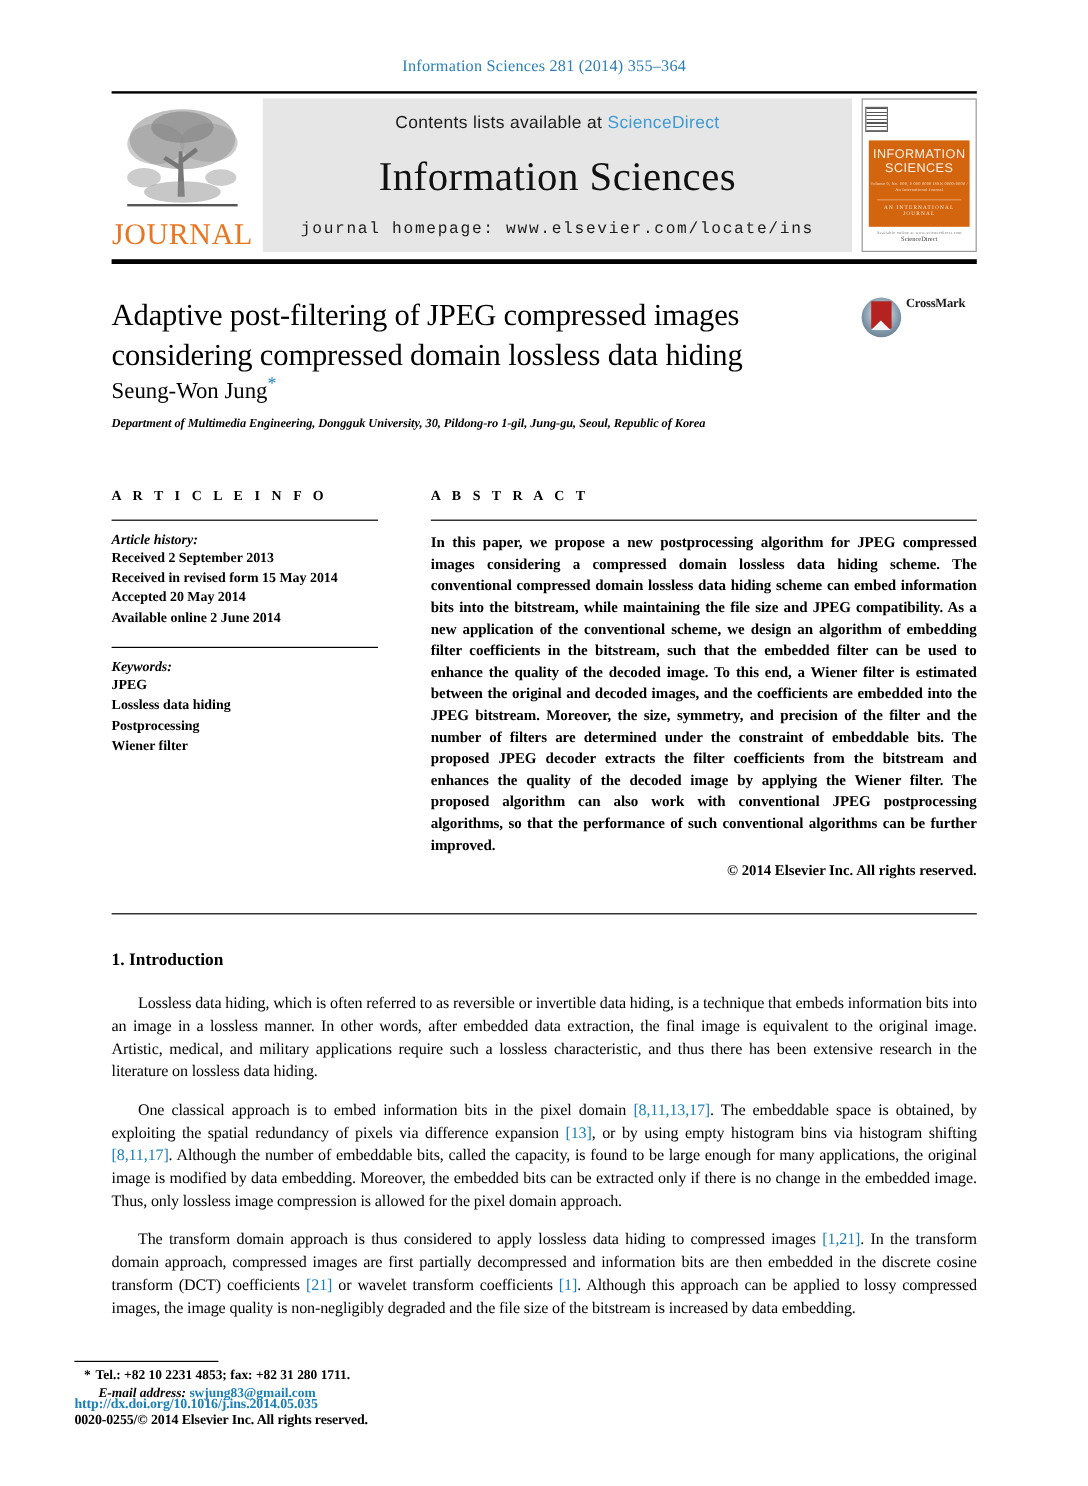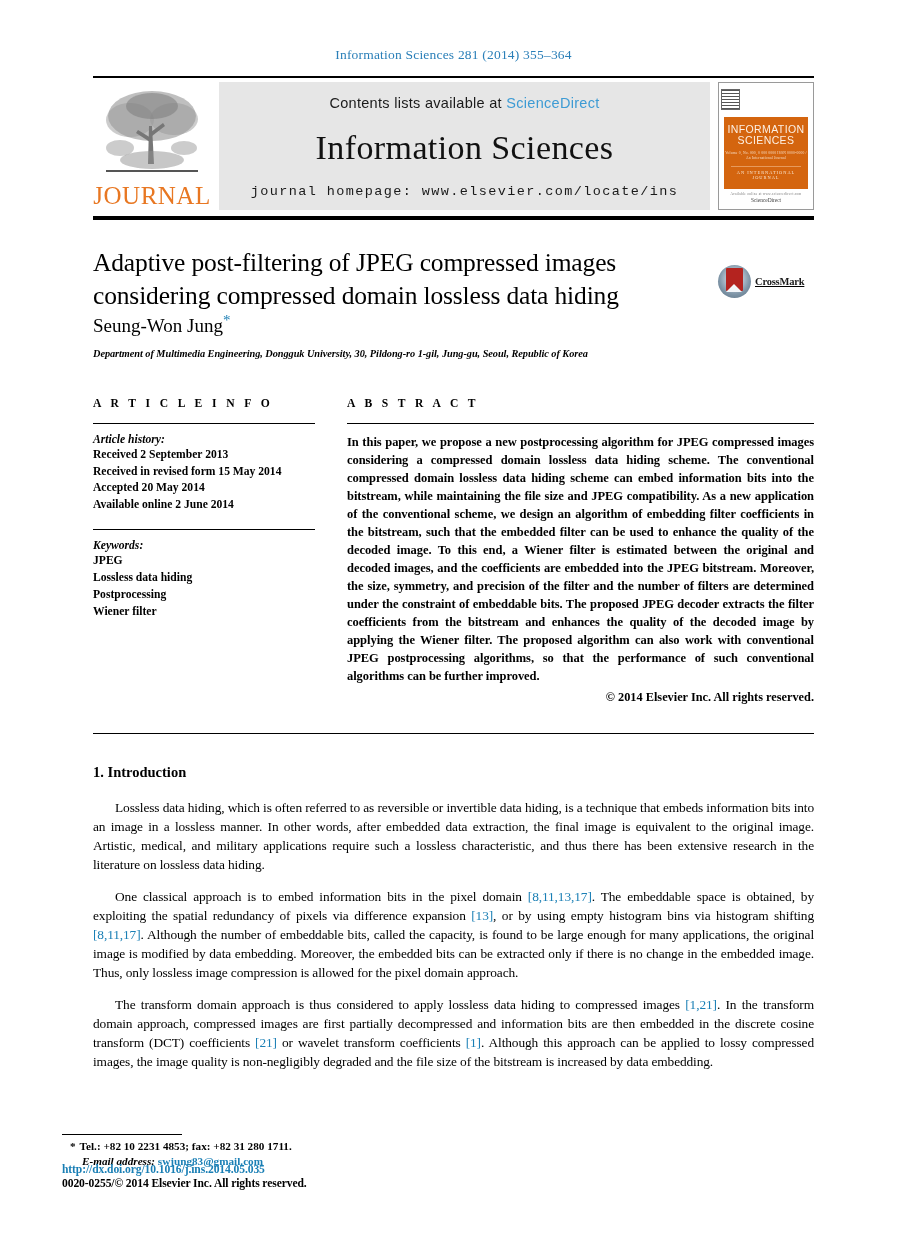--- a/index.html
+++ b/index.html
@@ -182,27 +182,26 @@
     font-size: 25.5px;
     line-height: 1.30;
     font-weight: normal;
     margin: 0;
     color: #000;
     letter-spacing: -.15px;
   }
   .crossmark {
     position: absolute;
     right: 0;
-    top: 18px;
+    top: 2px;
     width: 96px;
     height: 34px;
     display: flex;
-    align-items: center;
+    align-items: flex-start;
     gap: 4px;
-    text-decoration: underline;
   }
   .crossmark-badge {
     width: 33px; height: 33px;
     border-radius: 50%;
     background: radial-gradient(circle at 50% 45%, #ffffff 0 28%, #c9d4de 30%, #8fa3b4 58%, #5d7competitor 0);
     background: radial-gradient(circle at 50% 42%, #f2f5f8 0 26%, #b9c6d2 30%, #7f96a8 60%, #556b7d 100%);
     position: relative;
     overflow: hidden;
   }
   .crossmark-badge::before {
@@ -243,22 +242,22 @@
     font-style: italic;
     font-weight: bold;
     margin-top: 10px;
     color: #000;
     letter-spacing: -.05px;
   }
 
   
   .info-abstract {
     display: flex;
-    margin-top: 38px;
-    gap: 32px;
+    margin-top: 48px;
+    gap: 44px;
   }
   .col-info { width: 222px; flex: 0 0 222px; }
   .col-abstract { flex: 1 1 auto; }
   .sec-head {
     font-family: "Liberation Serif", serif;
     font-weight: bold;
     font-size: 11.6px;
     letter-spacing: 3.4px;
     color: #000;
   }

